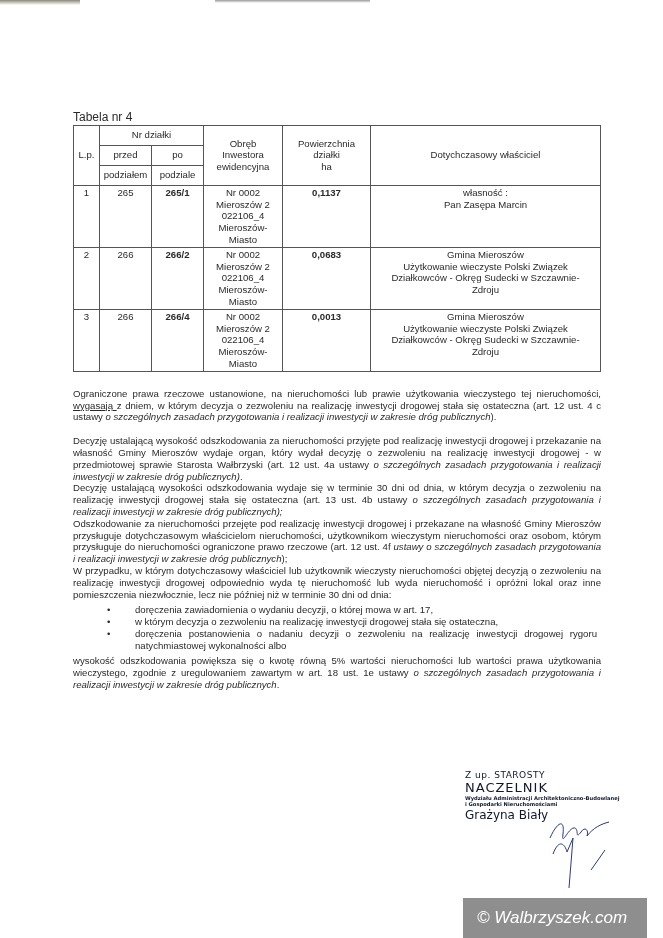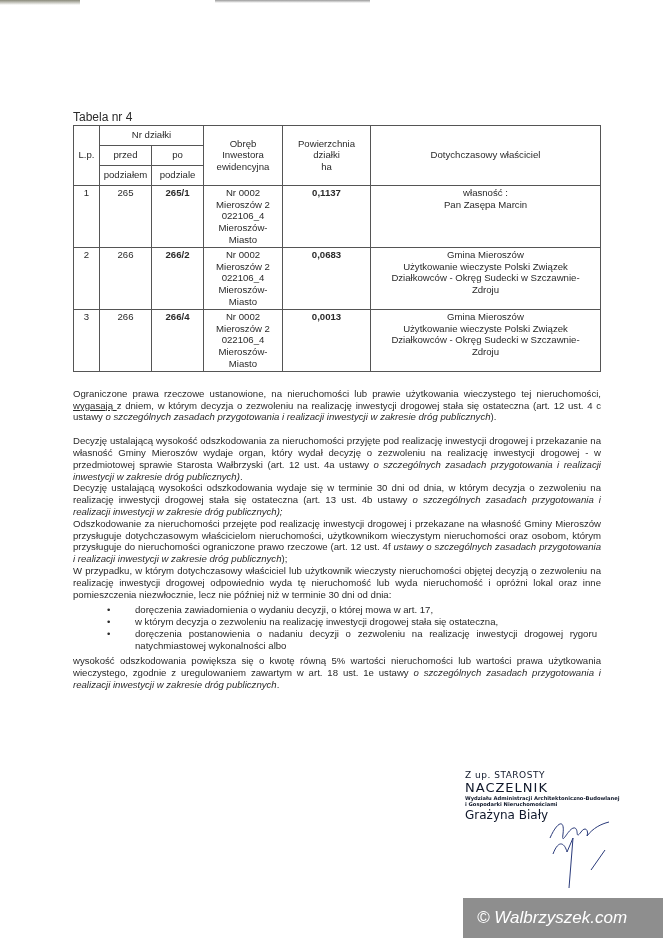--- a/index.html
+++ b/index.html
@@ -20,21 +20,21 @@
   u { text-decoration:underline; }
   ul.bullets { margin:4px; padding-left:58px; list-style:none; }
   ul.bullets li { position:relative; text-align:justify; }
   ul.bullets li::before { content:"\2022"; position:absolute; left:-28px; }
   .stamp { position:absolute; left:465px; top:770px; width:175px; text-align:left; color:#0f172a; font-family:"DejaVu Sans", sans-serif; }
   .stamp .l1 { font-size:9px; letter-spacing:0.5px; }
   .stamp .l2 { font-size:13px; letter-spacing:1px; }
   .stamp .l3 { font-size:5.2px; font-weight:bold; line-height:6px; }
   .stamp .l5 { font-size:12px; margin-top:1px; }
   .signature { position:absolute; left:545px; top:808px; }
-  .watermark { position:absolute; left:463px; top:898px; width:200px; height:40px; background:#8e8e8e;
+  .watermark { position:absolute; left:463px; top:898px; width:184px; height:40px; background:#8e8e8e;
                color:#ffffff; font-size:17px; font-style:italic; display:flex; align-items:center; padding-left:14px; box-sizing:border-box; }
 </style>
 </head>
 <body>
 
 <div class="scan-top"></div>
 <div class="scan-top2"></div>
 
 <div class="page">
   <div class="caption">Tabela nr 4</div>

